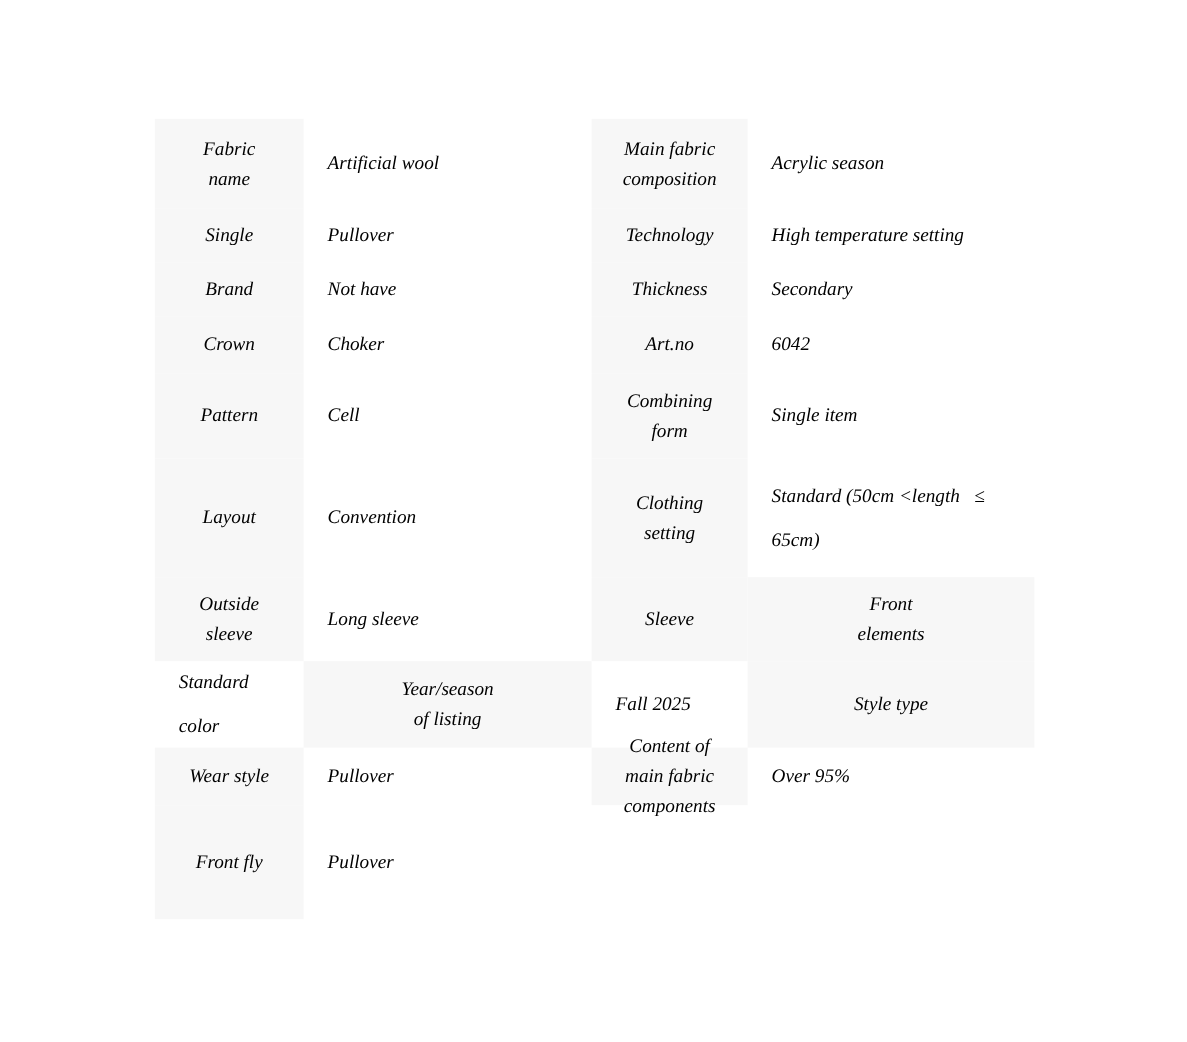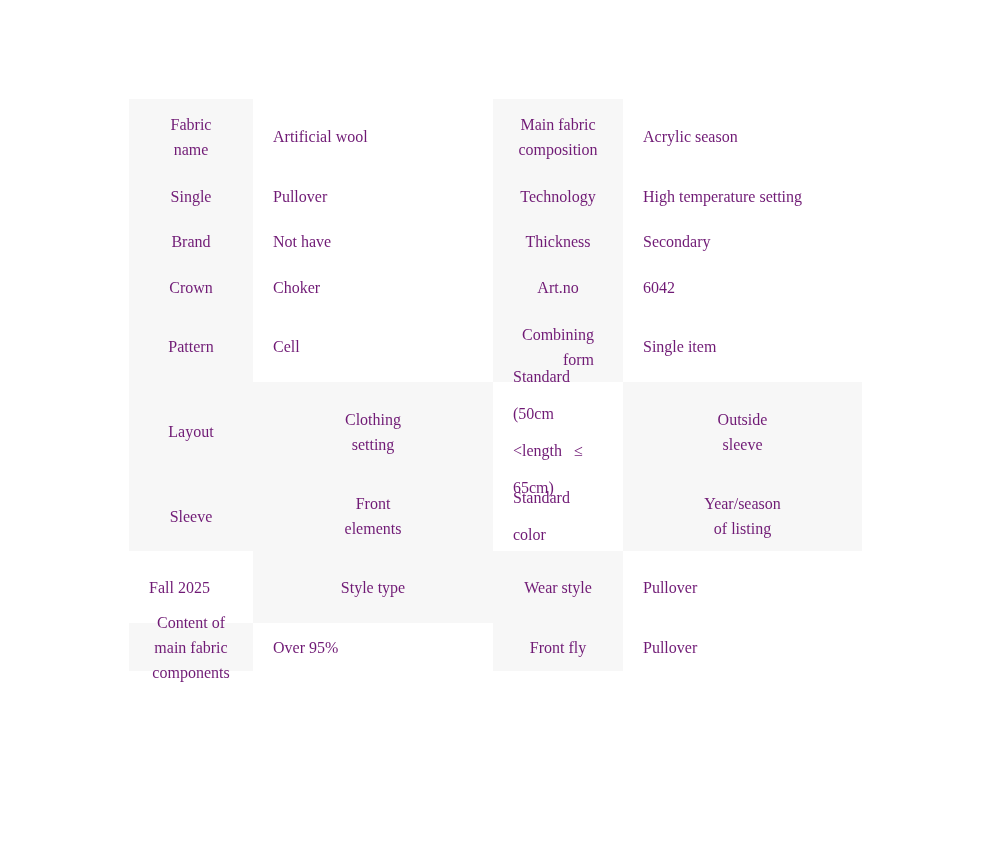--- a/index.html
+++ b/index.html
@@ -37,51 +37,53 @@
     justify-content: flex-start;
     text-align: left;
     line-height: 37px;
     padding-left: 20px;
     padding-right: 24px;
   }
 </style>
 </head>
 <body style="background: rgb(255, 255, 255);">
 
-<div class="spec-table" style="grid-template-rows: 75px 45px 45px 47px 71px 99px 70px 72px 48px 95px; color: #701a75;">
+<div class="spec-table" style="grid-template-rows: 75px 45px 45px 47px 71px 99px 70px 72px 48px 95px; color: #000000; font-style: italic;">
     <div class="cell label left" style="background: rgb(247, 247, 247);">Fabric
 name</div>
     <div class="cell value left">Artificial wool</div>
     <div class="cell label right" style="background: rgb(247, 247, 247);">Main fabric
 composition</div>
     <div class="cell value right">Acrylic season</div>
     <div class="cell label left" style="background: rgb(247, 247, 247);">Single</div>
     <div class="cell value left">Pullover</div>
     <div class="cell label right" style="background: rgb(247, 247, 247);">Technology</div>
     <div class="cell value right">High temperature setting</div>
     <div class="cell label left" style="background: rgb(247, 247, 247);">Brand</div>
     <div class="cell value left">Not have</div>
     <div class="cell label right" style="background: rgb(247, 247, 247);">Thickness</div>
     <div class="cell value right">Secondary</div>
     <div class="cell label left" style="background: rgb(247, 247, 247);">Crown</div>
     <div class="cell value left">Choker</div>
     <div class="cell label right" style="background: rgb(247, 247, 247);">Art.no</div>
     <div class="cell value right">6042</div>
     <div class="cell label left" style="background: rgb(247, 247, 247);">Pattern</div>
     <div class="cell value left">Cell</div>
-    <div class="cell label right" style="background: rgb(247, 247, 247); text-align: right;">Combining
+    <div class="cell label right" style="background: rgb(247, 247, 247);">Combining
 form</div>
     <div class="cell value right">Single item</div>
     <div class="cell label left" style="background: rgb(247, 247, 247);">Layout</div>
+    <div class="cell value left">Convention</div>
     <div class="cell label right" style="background: rgb(247, 247, 247);">Clothing
 setting</div>
     <div class="cell value right">Standard (50cm &lt;length  ≤
 65cm)</div>
     <div class="cell label left" style="background: rgb(247, 247, 247);">Outside
 sleeve</div>
+    <div class="cell value left">Long sleeve</div>
     <div class="cell label right" style="background: rgb(247, 247, 247);">Sleeve</div>
     <div class="cell label left" style="background: rgb(247, 247, 247);">Front
 elements</div>
     <div class="cell value left">Standard color</div>
     <div class="cell label right" style="background: rgb(247, 247, 247);">Year/season
 of listing</div>
     <div class="cell value right">Fall 2025</div>
     <div class="cell label left" style="background: rgb(247, 247, 247);">Style type</div>
     <div class="cell label right" style="background: rgb(247, 247, 247);">Wear style</div>
     <div class="cell value right">Pullover</div>

